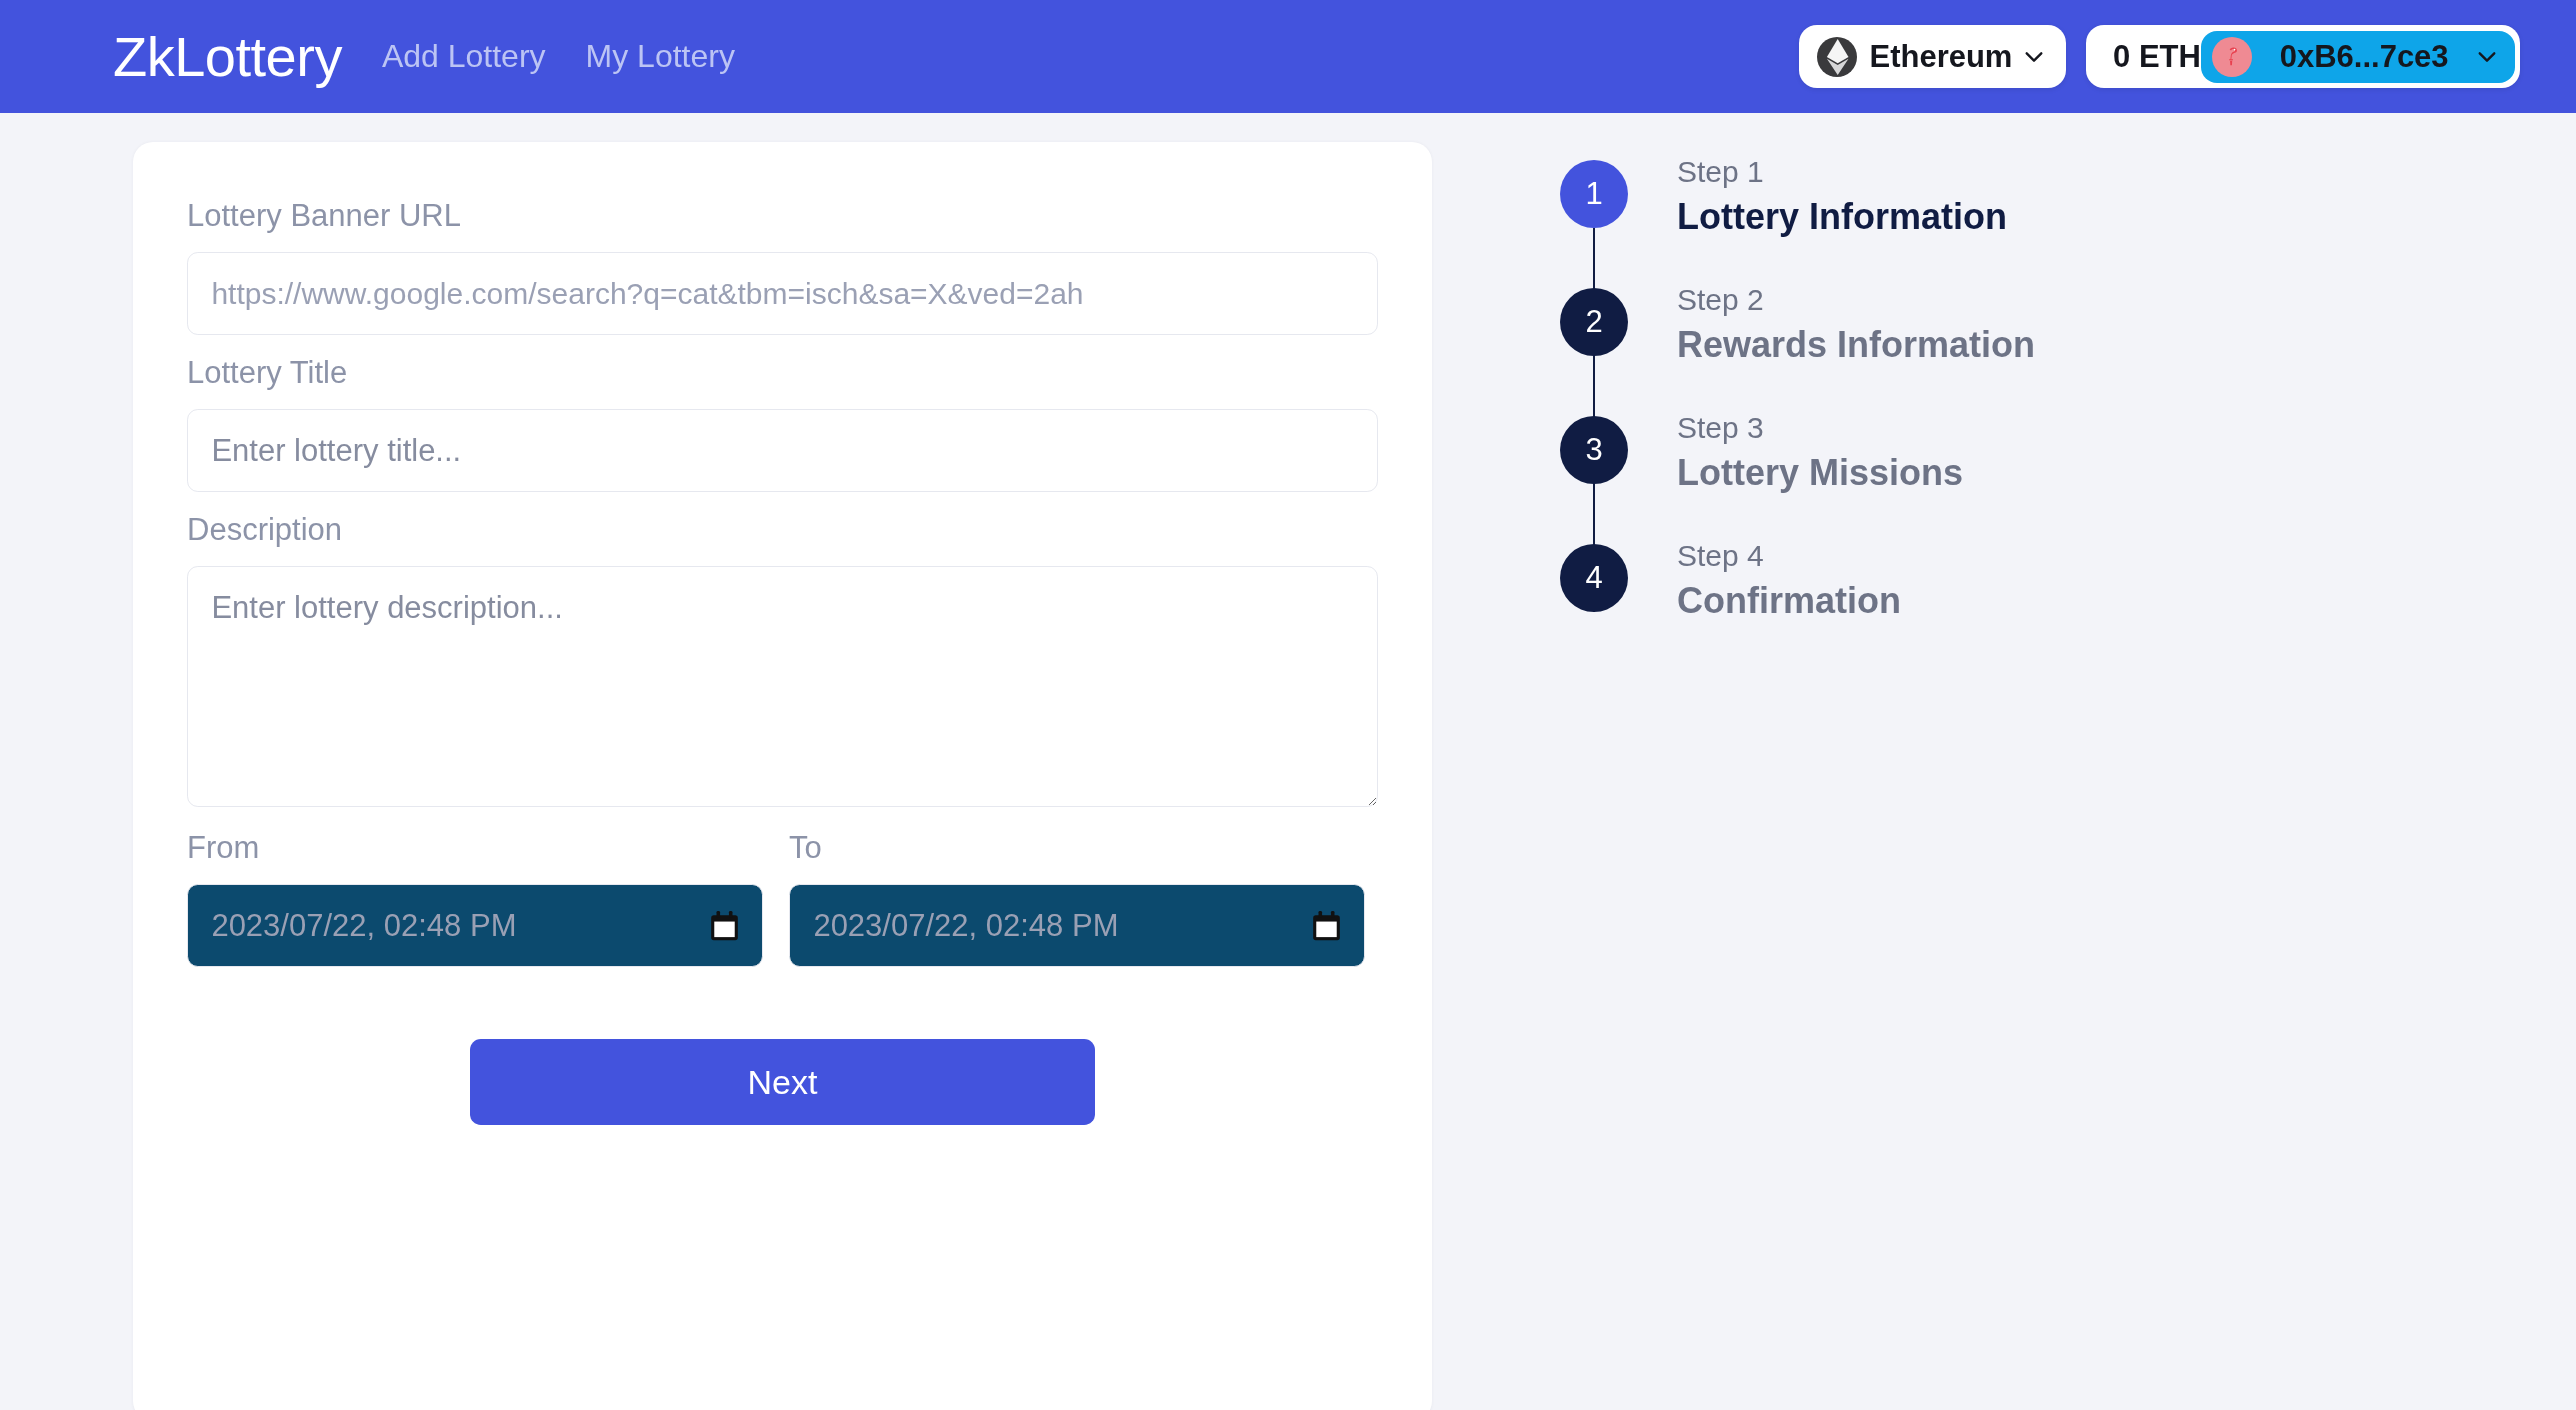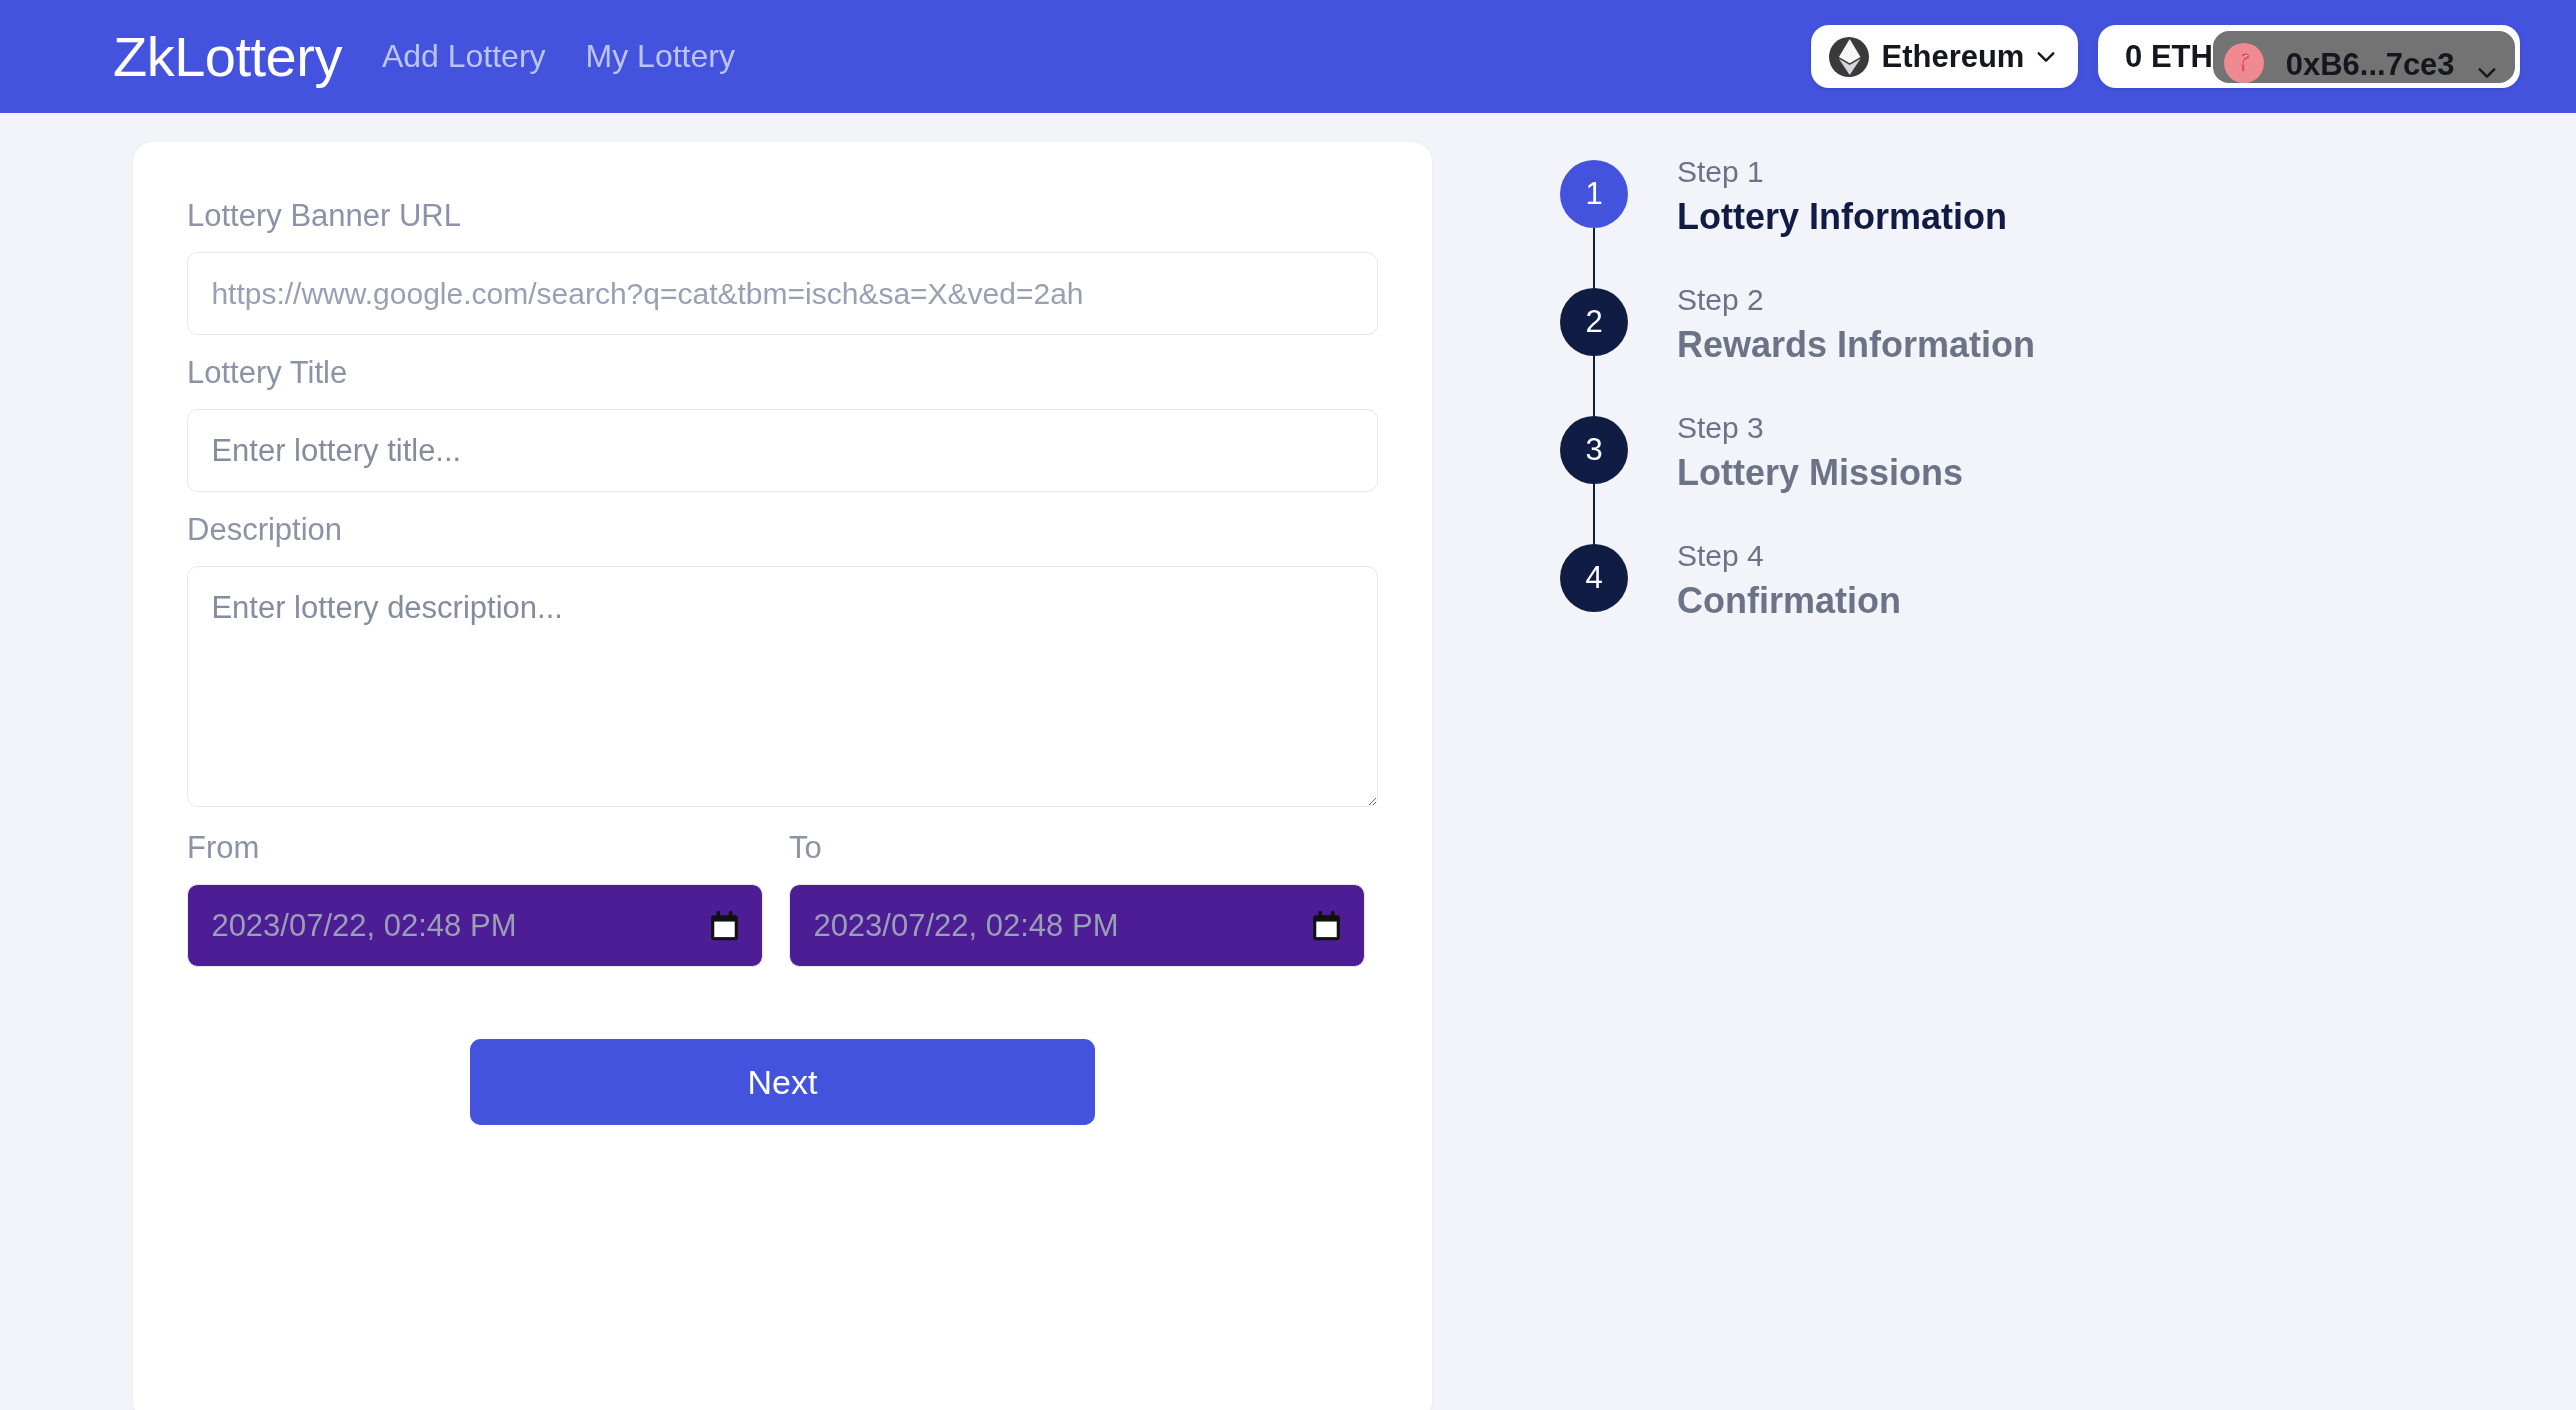--- a/index.html
+++ b/index.html
@@ -108,25 +108,25 @@
 
   .balance {
     font-size: 31px;
     font-weight: 700;
     color: #15171e;
     white-space: nowrap;
   }
 
   .acct-inner {
     height: 52px;
-    background: #737373;
+    background: #0ea5e9;
     border-radius: 16px;
     display: flex;
-    align-items: flex-end;
-    gap: 22px;
+    align-items: center;
+    gap: 28px;
     padding: 0 18px 0 10.8px;
     margin-right: 5.4px;
   }
 
   .avatar {
     width: 40px; height: 40px;
     border-radius: 50%;
     background: #ef8a93;
     display: flex;
     align-items: center;
@@ -201,21 +201,21 @@
     position: relative;
     width: 576px;
     height: 83px;
   }
 
   .date-input {
     width: 100%;
     height: 83px;
     border: 1.4px solid #e6e8ef;
     border-radius: 10.8px;
-    background: #4c1d95;
+    background: #0c4a6e;
     font-family: "Liberation Sans", sans-serif;
     font-size: 31px;
     color: #9aa0b4;
     padding: 0 23.4px;
     outline: none;
     display: flex;
     align-items: center;
   }
 
   .cal-icon {

